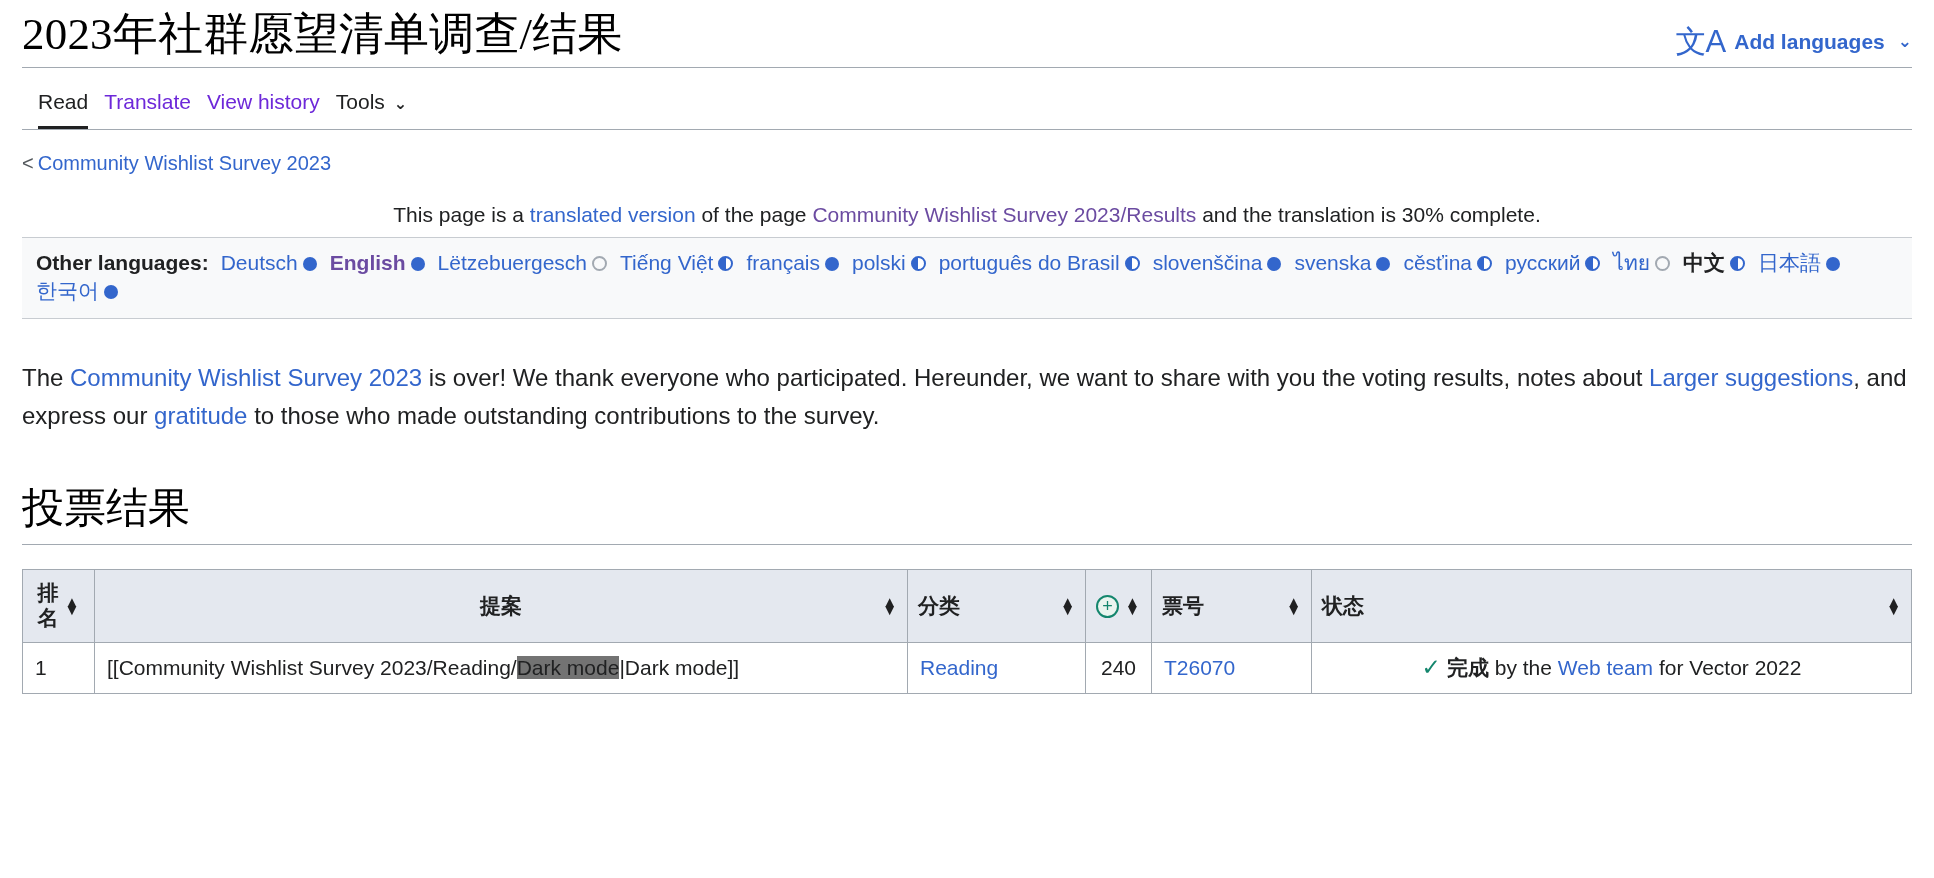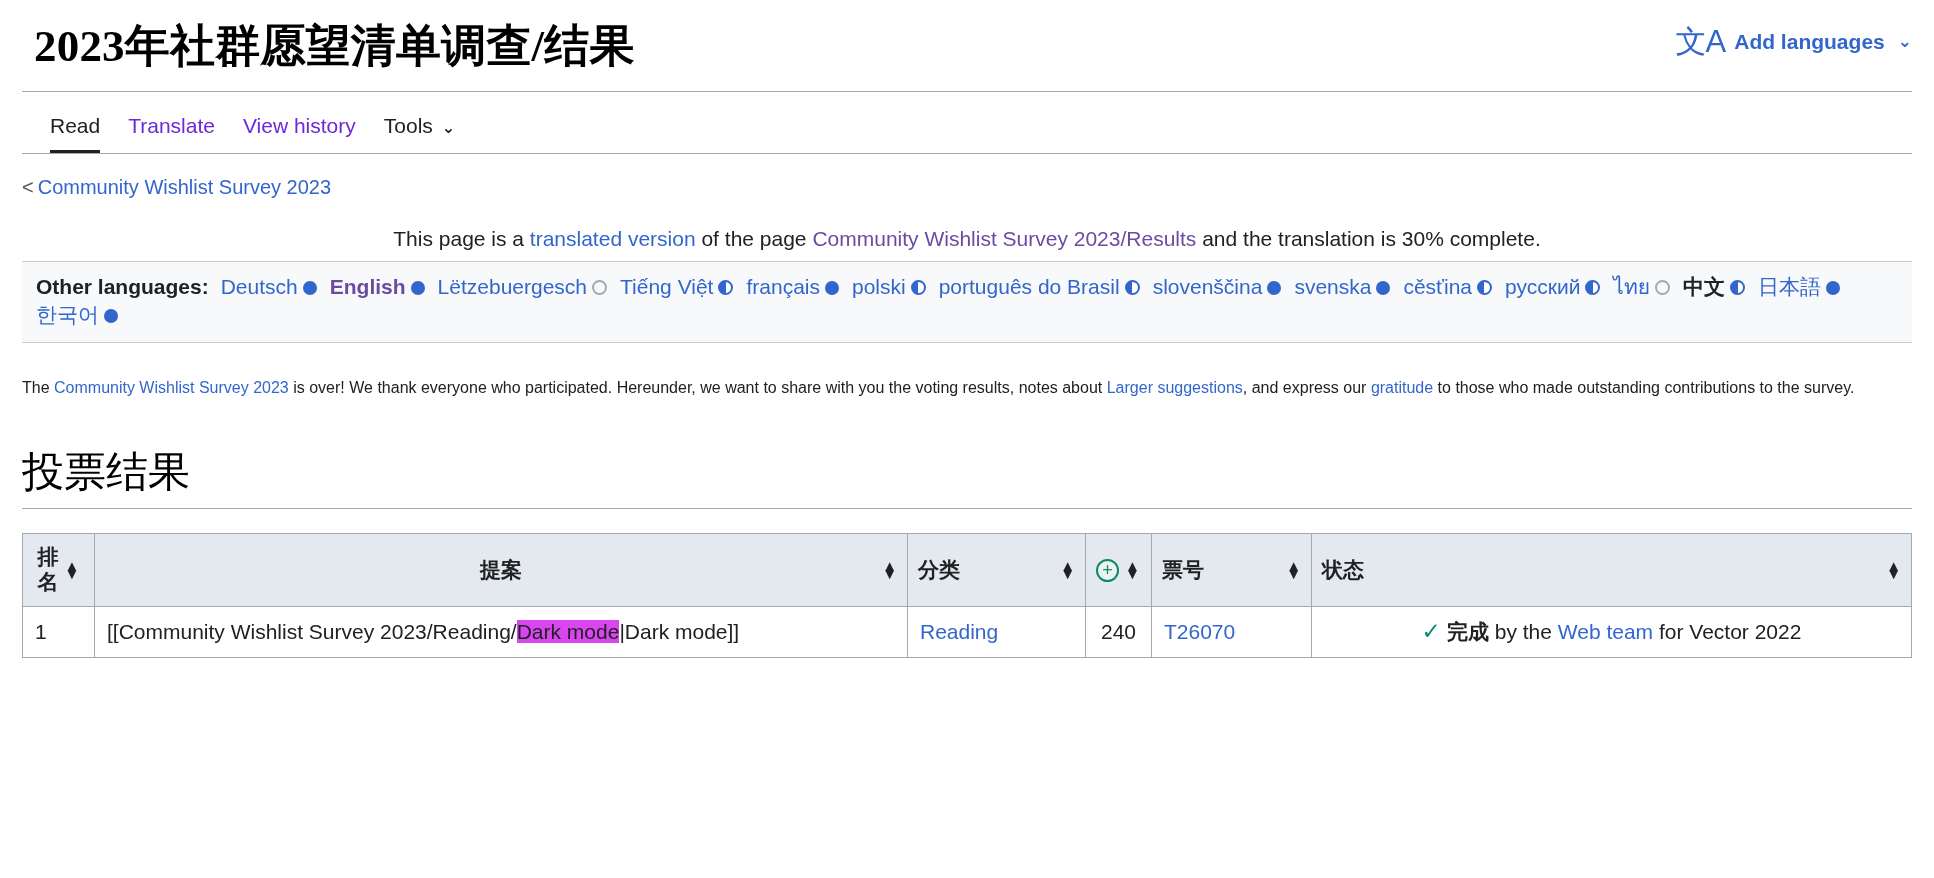--- a/index.html
+++ b/index.html
@@ -13,22 +13,22 @@
 
   .page { padding: 0 22px; }
 
   
   .header-row {
     display: flex; align-items: flex-start; justify-content: space-between;
     padding-top: 8px;
   }
   .page-title {
     font-family: "Liberation Serif", "DejaVu Serif", serif;
-    font-size: 45px; font-weight: 700; line-height: 1.18;
-    margin: 12px; color: #000; letter-spacing: .2px;
+    font-size: 45px; font-weight: 400; line-height: 1.18;
+    margin: 0; color: #000; letter-spacing: .2px;
   }
   .lang-button {
     display: flex; align-items: center; gap: 9px;
     color: #3366cc; font-size: 21px; font-weight: 700;
     white-space: nowrap; padding-top: 18px; cursor: pointer;
   }
   .lang-glyph {
     font-size: 31px; font-weight: 400; line-height: 1;
     letter-spacing: -1px;
   }
@@ -43,21 +43,21 @@
   .tabs-row {
     display: flex; align-items: flex-end; justify-content: space-between;
     padding-top: 22px;
   }
   .tabs-left, .tabs-right { display: flex; align-items: flex-end; }
   .tab {
     font-size: 21px; color: #6d28d9; cursor: pointer;
     padding: 0 0 12px 0; margin-right: 28px; white-space: nowrap;
     border-bottom: 3px solid transparent;
   }
-  .tabs-right .tab { margin-right: 0; margin-left: 28px; }
+  .tabs-right .tab { margin-right: 0; margin-left: 16px; }
   .tab.current { color: #202122; border-bottom-color: #202122; }
   .tab.red { color: #d73333; }
   .tab.plain { color: #202122; }
   .tab .caret { font-size: 16px; margin-left: 9px; font-weight: 600; }
 
   .tabs-rule { border: 0; border-top: 1px solid #a2a9b1; margin: 0; }
 
   
   .breadcrumb { font-size: 20px; padding: 22px 0 0 0; color: #54595d; }
   .breadcrumb a { color: #3366cc; text-decoration: none; }
@@ -89,21 +89,21 @@
   }
   .pip.full { background: #3366cc; }
   .pip.half {
     background: linear-gradient(90deg, #3366cc 50%, #ffffff 50%);
     border: 2px solid #3366cc;
     width: 15px; height: 15px;
   }
   .pip.empty { background: transparent; border: 2px solid #a2a9b1; width: 15px; height: 15px; }
 
   
-  .intro { font-size: 16px; line-height: 1.62; padding: 16px 0 0 0; max-width: 1890px; }
+  .intro { font-size: 24px; line-height: 1.62; padding: 16px 0 0 0; max-width: 1890px; }
 
   
   .section-h {
     font-family: "Liberation Serif", "DejaVu Serif", serif;
     font-size: 42px; font-weight: 400; margin: 44px 0 0 0; color: #000;
   }
   .section-rule { border: 0; border-top: 1px solid #a2a9b1; margin: 8px 0 0 0; }
 
   
   table.wikitable {
@@ -132,21 +132,21 @@
   .col-status { width: 600px; }
   .rank-head { display:flex; align-items:center; justify-content:center; gap:6px; }
   .rank-label { display:inline-block; width: 1em; line-height: 1.18; }
 
   .plus-icon {
     display: inline-block; width: 23px; height: 23px; border-radius: 50%;
     border: 2px solid #14866d; color: #14866d; background: #eaf5ef;
     font-size: 18px; line-height: 19px; text-align: center; font-weight: 400;
   }
   td.center { text-align: center; }
-  .sel { background: #d946ef; }
+  .sel { background: #737373; }
   .check { color: #14866d; font-weight: 700; font-size: 23px; margin-right: 6px; }
   .status-bold { font-weight: 700; }
 </style>
 </head>
 <body>
 
 <div class="page">
 
   <div class="header-row">
     <h1 class="page-title">2023年社群愿望清单调查/结果</h1>

